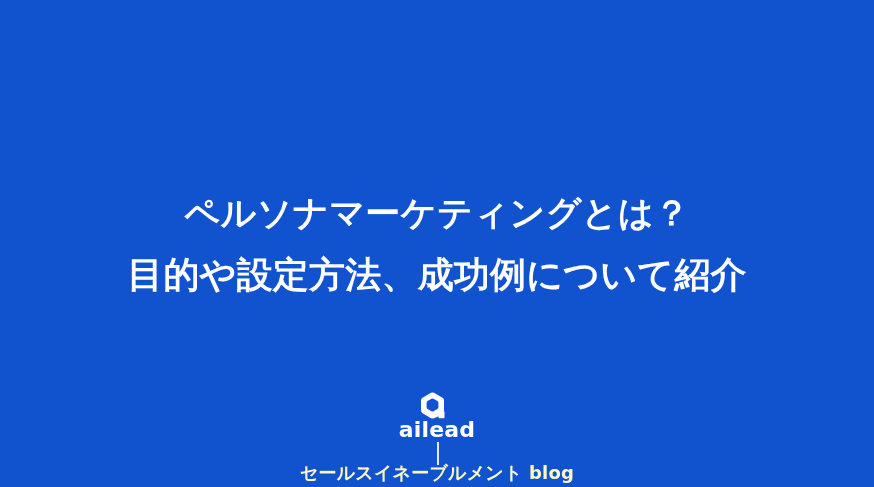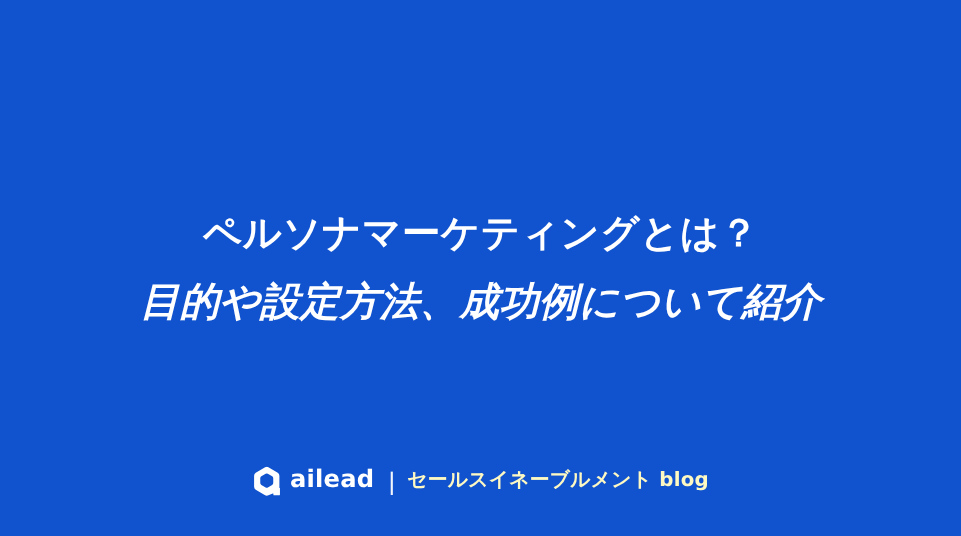--- a/index.html
+++ b/index.html
@@ -41,31 +41,31 @@
     font-weight: 700;
     font-size: 35px;
     line-height: 62px;
     letter-spacing: 0.4px;
     white-space: nowrap;
   }
 
   .title-line.line-2 {
     font-size: 36px;
     letter-spacing: 0.2px;
-    font-style: italic;
   }
 
   
   #brand-lockup {
     position: absolute;
     top: 420px;
     left: 0;
     width: 874px;
     height: 34px;
     display: flex;
+    flex-direction: column;
     align-items: center;
     justify-content: center;
     gap: 0px;
   }
 
   #logo-mark {
     width: 25px;
     height: 27px;
     flex: 0 0 auto;
     display: block;

